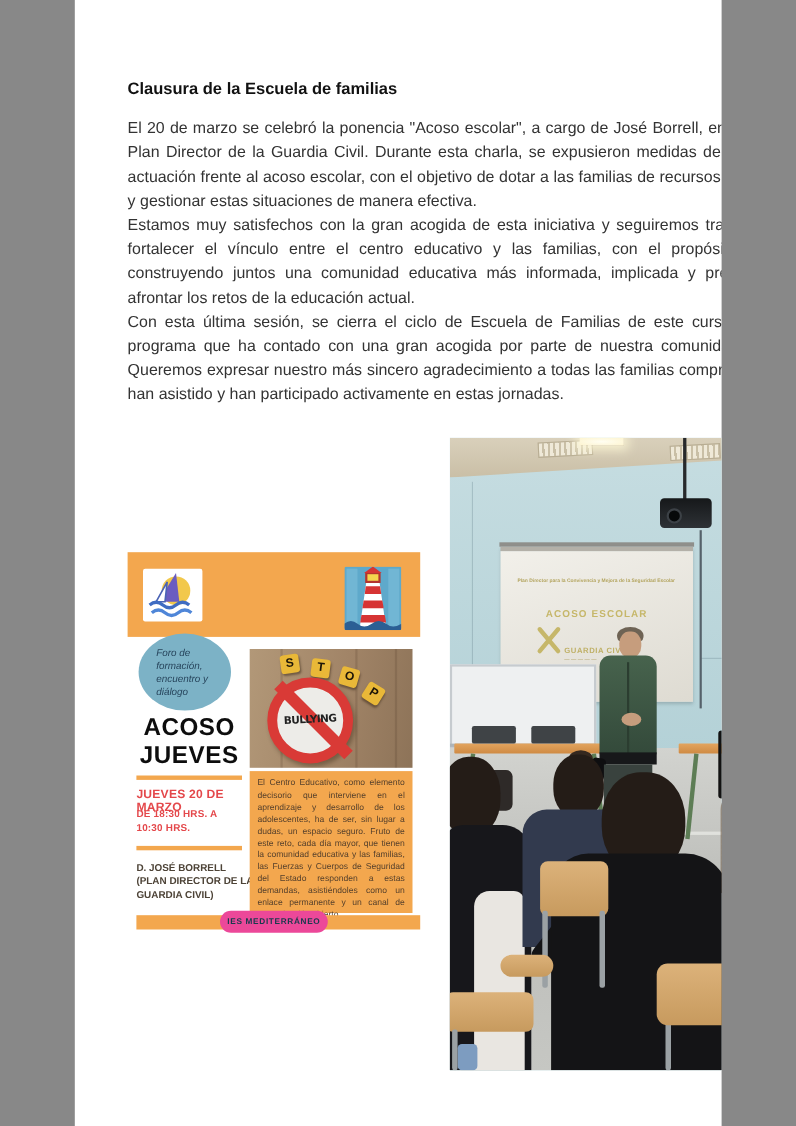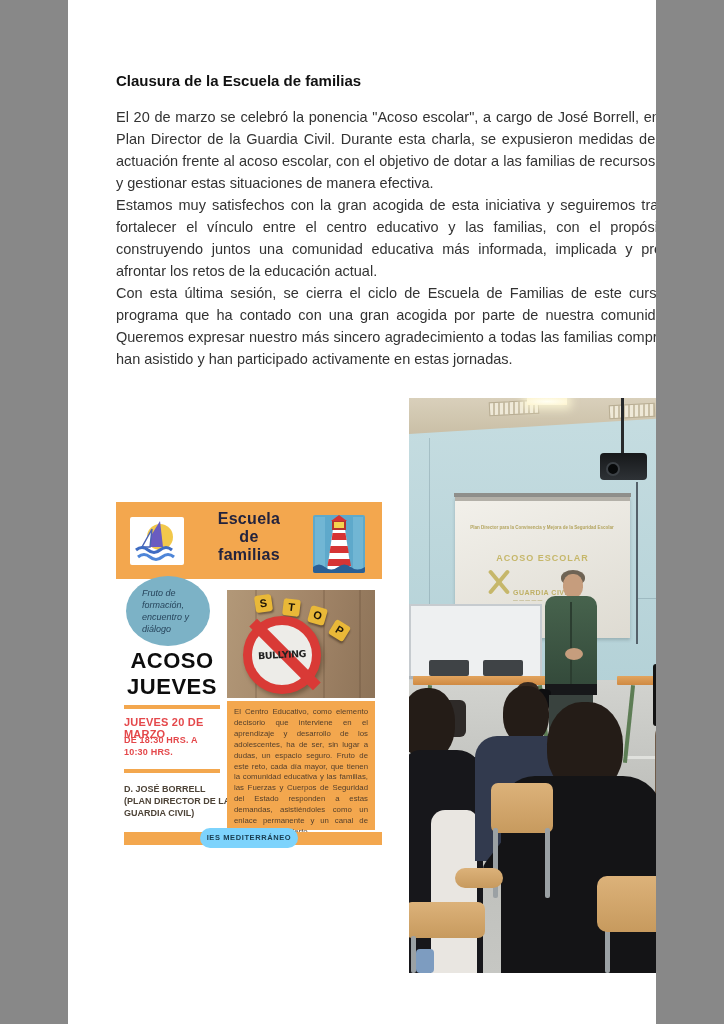--- a/index.html
+++ b/index.html
@@ -22,21 +22,21 @@
   .po-ellipse{left:10px;top:74px;width:84px;height:70px;background:#7CB2C6;border-radius:50%;
               color:#27455c;font-style:italic;font-size:9px;line-height:12px;padding:11px 0 0 16px;box-sizing:border-box;}
   .po-topic{left:0px;top:146px;width:112px;text-align:center;font-weight:bold;font-size:22px;line-height:26px;color:#0d0d0d;letter-spacing:.5px;}
   .po-div{width:96px;height:4px;background:#F3A74E;left:8px;}
   .po-date{left:8px;top:214px;width:102px;font-size:11px;font-weight:bold;color:#E4484B;letter-spacing:.2px;}
   .po-time{left:8px;top:232px;width:96px;font-size:9px;font-weight:bold;color:#E4484B;letter-spacing:.2px;line-height:12px;}
   .po-speaker{left:8px;top:281px;width:106px;font-size:9px;font-weight:bold;color:#4d4337;line-height:12px;}
   .po-desc{left:111px;top:199px;width:148px;height:129px;background:#F3A74E;box-sizing:border-box;
            padding:6px 7px;font-size:7.8px;line-height:10.9px;color:#543f2b;text-align:justify;}
   .po-footbar{left:8px;top:330px;width:258px;height:13px;background:#F3A74E;}
-  .po-pill{left:84px;top:326px;width:98px;height:20px;background:#7dd3fc;border-radius:10px;
+  .po-pill{left:84px;top:326px;width:98px;height:20px;background:#ec4899;border-radius:10px;
            text-align:center;line-height:20px;font-size:7.5px;font-weight:bold;color:#173a4d;letter-spacing:.6px;}
 
   
   .stopimg{left:111px;top:88px;width:148px;height:108px;overflow:hidden;
            background:linear-gradient(100deg,#b29878 0%,#a18467 55%,#8d7358 100%);}
   .grain{width:2px;height:108px;background:rgba(70,50,35,.18);}
   .die{width:17px;height:17px;background:#E9B838;border-radius:3px;box-shadow:1px 2px 2px rgba(40,25,10,.45);
        text-align:center;line-height:17px;font-size:11px;font-weight:bold;color:#1c1508;}
   .nosign{left:16px;top:26px;width:78px;height:78px;background:#edece8;border:9px solid #D93A36;border-radius:50%;box-sizing:border-box;
           box-shadow:2px 3px 4px rgba(40,25,10,.35);}
@@ -138,42 +138,37 @@
     <div class="a logo-sail">
       <svg width="54" height="48" viewBox="0 0 54 48">
         <circle cx="30" cy="20" r="13" fill="#f2c84b"></circle>
         <path d="M14 30 L30 4 L33 30 Z" fill="#6a5cc0"></path>
         <path d="M12 30 L22 12 L20 30 Z" fill="#ffffff" stroke="#4a63b5" stroke-width="1.5"></path>
         <path d="M6 33 q6 -5 12 0 q6 5 12 0 q6 -5 12 0" stroke="#3f6cc2" stroke-width="3" fill="none"></path>
         <path d="M8 40 q6 -5 12 0 q6 5 12 0 q6 -5 12 0" stroke="#4f86d8" stroke-width="3" fill="none"></path>
       </svg>
     </div>
 
-    <div class="a po-title">
-      <div>Escuela</div>
-      <div>de</div>
-      <div>familias</div>
-    </div>
 
     <div class="a logo-faro">
       <svg width="52" height="58" viewBox="0 0 52 58">
         <rect width="52" height="58" fill="#5ea9cb"></rect>
         <rect x="2" y="2" width="10" height="54" fill="#7fc0da" opacity=".6"></rect>
         <rect x="40" y="2" width="10" height="54" fill="#7fc0da" opacity=".6"></rect>
         <path d="M20 14 L32 14 L38 56 L14 56 Z" fill="#ffffff"></path>
         <path d="M19.5 18 L32.5 18 L33.6 25 L18.6 25 Z" fill="#d63434"></path>
         <path d="M17.6 31 L34.6 31 L35.8 38 L16.5 38 Z" fill="#d63434"></path>
         <path d="M15.6 44 L36.8 44 L38 51 L14.5 51 Z" fill="#d63434"></path>
         <rect x="20" y="6" width="12" height="8" fill="#f4d44e" stroke="#b4342e" stroke-width="2"></rect>
         <path d="M18 6 L34 6 L26 0 Z" fill="#d63434"></path>
         <path d="M0 52 q6 -5 12 0 q6 5 13 0 q6 -5 13 0 q6 5 14 0 L52 58 L0 58 Z" fill="#2b5f94"></path>
       </svg>
     </div>
 
-    <div class="a po-ellipse">Fruto de formación, encuentro y diálogo</div>
+    <div class="a po-ellipse">Foro de formación, encuentro y diálogo</div>
 
     <div class="a po-topic">
       <div>ACOSO</div>
       <div>JUEVES</div>
     </div>
 
     <div class="a stopimg">
       <div class="a grain" style="left:28px;"></div>
       <div class="a grain" style="left:96px;"></div>
       <div class="a grain" style="left:132px;"></div>

